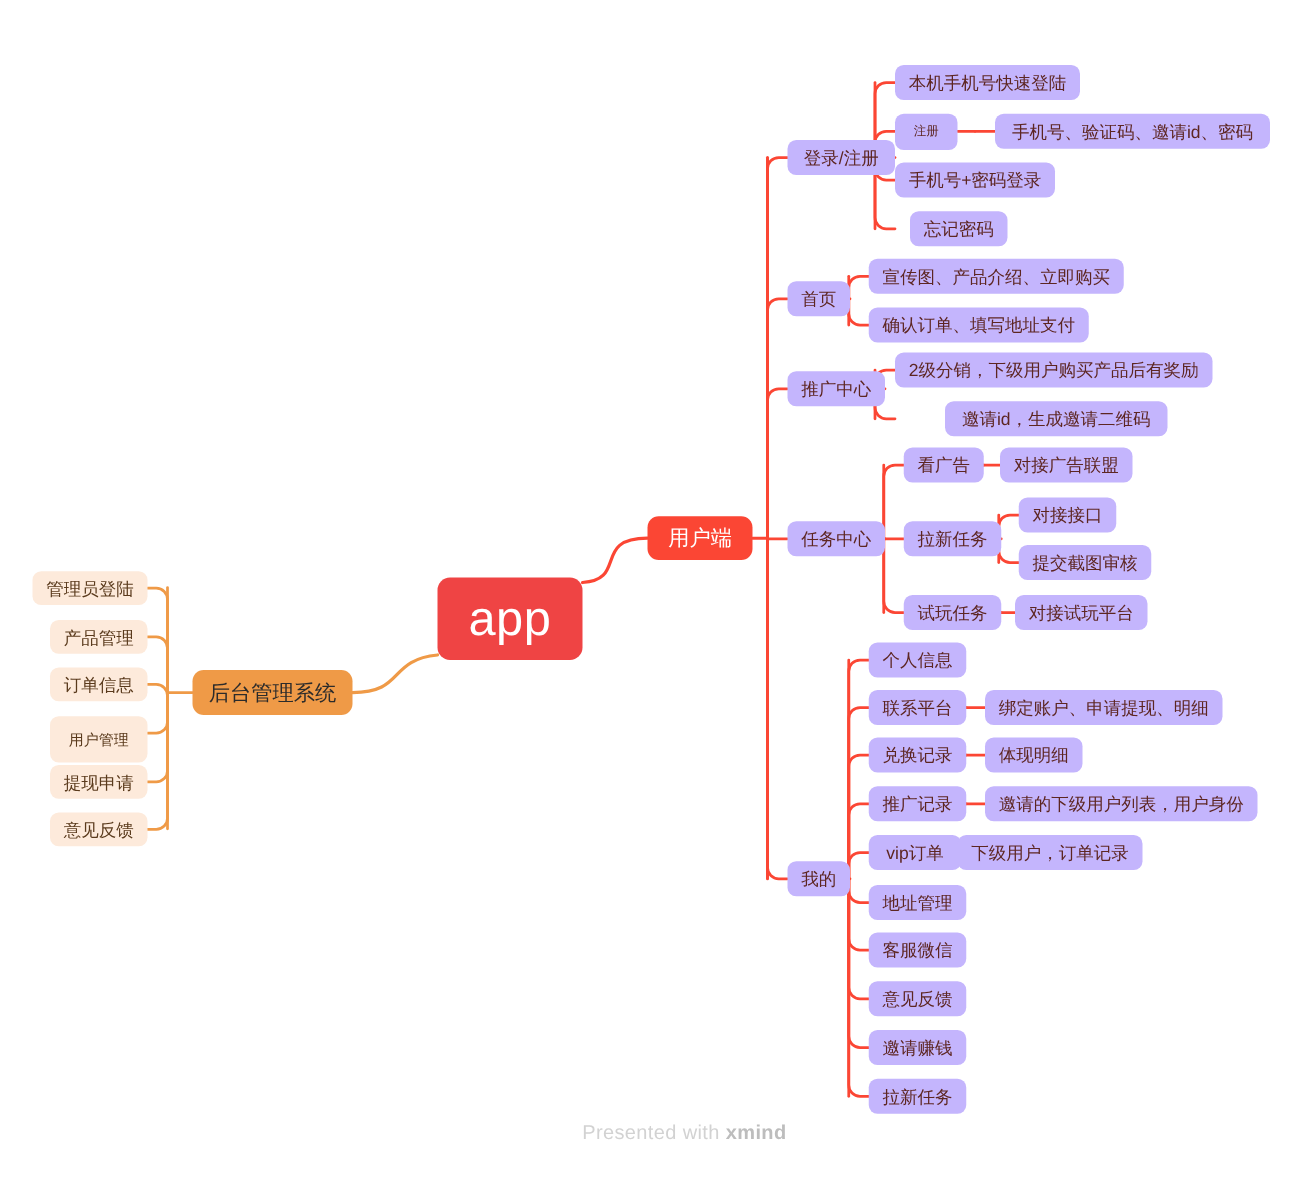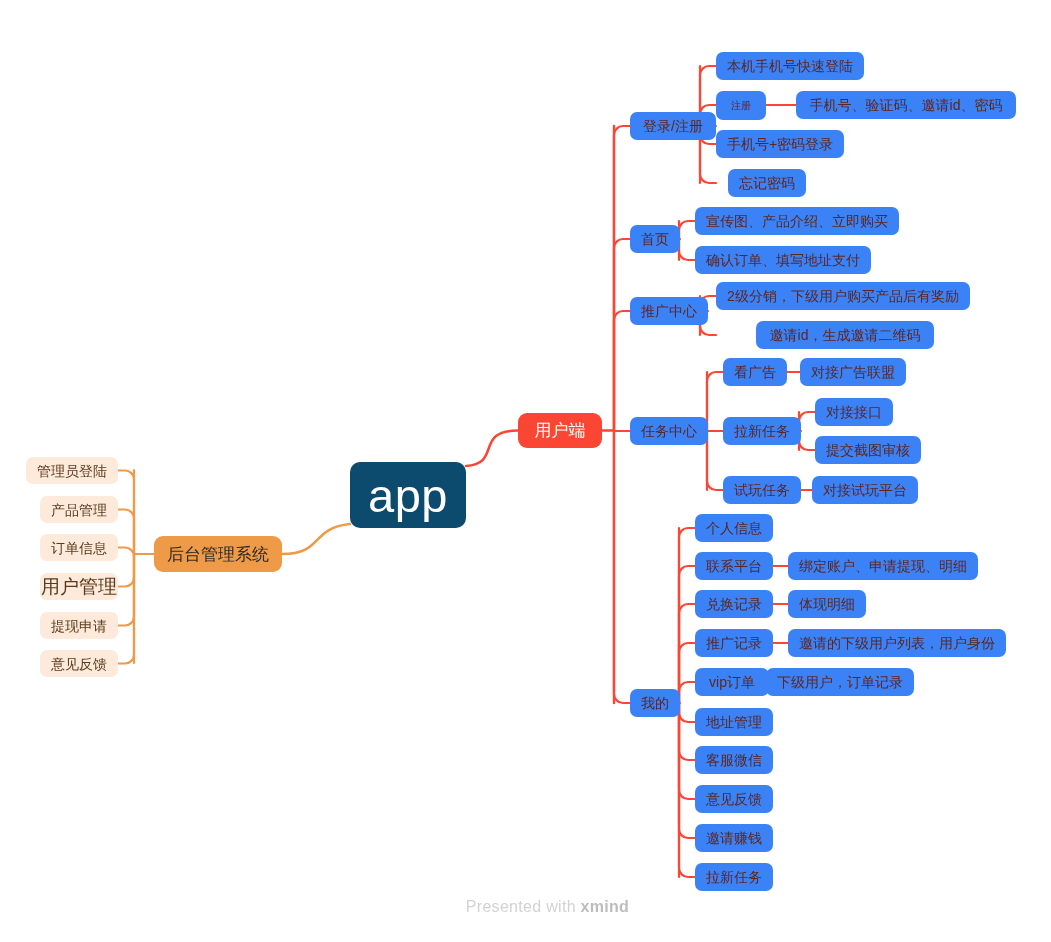--- a/index.html
+++ b/index.html
@@ -17,24 +17,24 @@
     position:absolute;
     box-sizing:border-box;
     display:flex;align-items:center;justify-content:center;
     white-space:nowrap;
     border-radius:7px;
     line-height:1;
   }
 
   
   .n-root{
-    background:#0c4a6e;
+    background:#ef4444;
     color:#ffffff;
     border-radius:10px;
-    font-size:47px;
+    font-size:39px;
     font-weight:400;
     letter-spacing:.5px;
   }
 
   
   .n-main-red{
     background:#fb4634;
     color:#ffffff;
     font-size:17px;
     border-radius:9px;
@@ -42,21 +42,21 @@
   
   .n-main-orange{
     background:#ef9a47;
     color:#2b2b2b;
     font-size:17px;
     border-radius:9px;
   }
 
   
   .n-red{
-    background:#3b82f6;
+    background:#c4b5fd;
     color:#5d2622;
     font-size:14px;
     border-radius:7px;
   }
   
   .n-orange{
     background:#fdeadb;
     color:#5a3a1c;
     font-size:14px;
     border-radius:7px;
@@ -263,21 +263,21 @@
     </div>
     <div class="node n-orange" style="left: 26px; top: 457px; width: 92px; height: 27px; font-size: 14px;">
       <span>管理员登陆</span>
     </div>
     <div class="node n-orange" style="left: 40px; top: 496px; width: 78px; height: 27px; font-size: 14px;">
       <span>产品管理</span>
     </div>
     <div class="node n-orange" style="left: 40px; top: 534px; width: 78px; height: 27px; font-size: 14px;">
       <span>订单信息</span>
     </div>
-    <div class="node n-orange" style="left: 40px; top: 573px; width: 78px; height: 27px; font-size: 19px;">
+    <div class="node n-orange" style="left: 40px; top: 573px; width: 78px; height: 37px; font-size: 12px;">
       <span>用户管理</span>
     </div>
     <div class="node n-orange" style="left: 40px; top: 612px; width: 78px; height: 27px; font-size: 14px;">
       <span>提现申请</span>
     </div>
     <div class="node n-orange" style="left: 40px; top: 650px; width: 78px; height: 27px; font-size: 14px;">
       <span>意见反馈</span>
     </div>
   </div>
 

